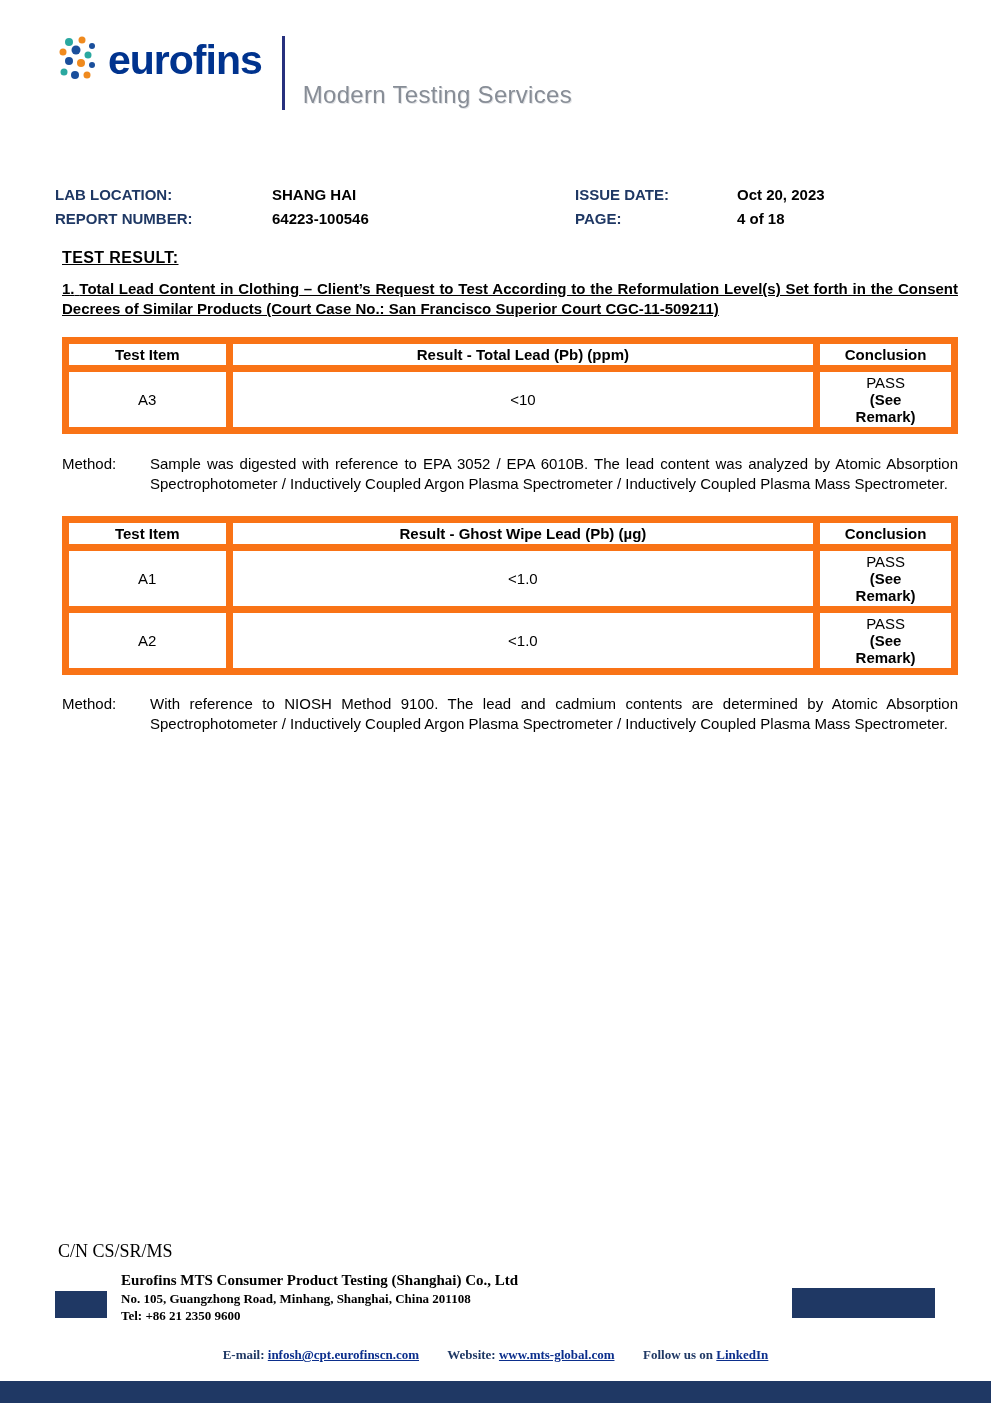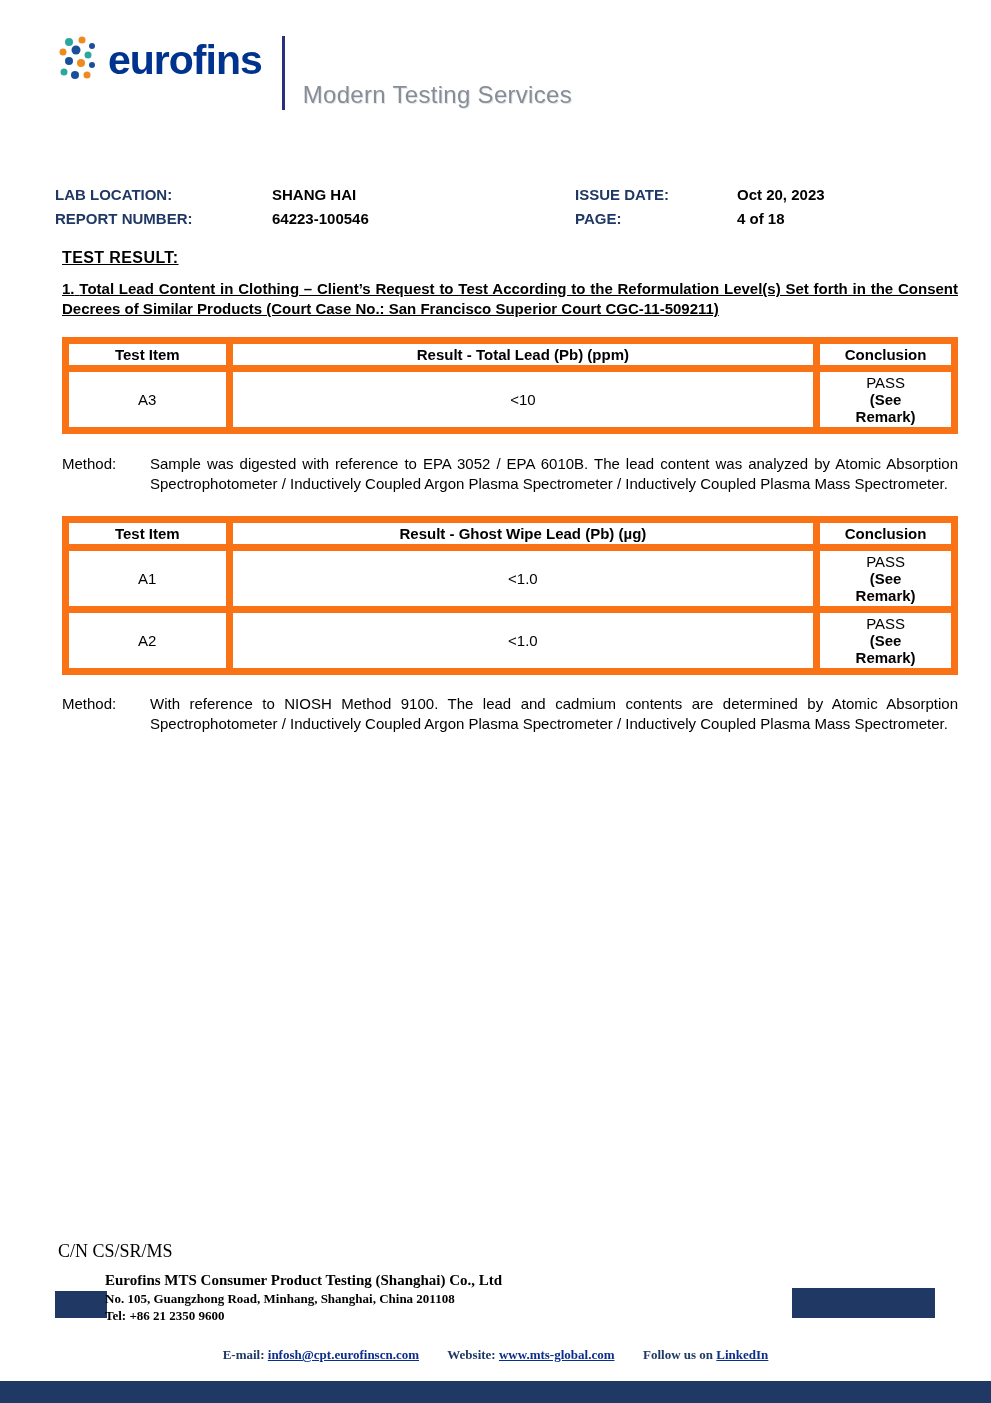--- a/index.html
+++ b/index.html
@@ -63,21 +63,21 @@
   .method-label { width: 88px; flex: none; }
   .method-text { flex: 1; text-align: justify; }
   .table2 { margin-top: 23px; }
 
   
   .footer-code {
     position: absolute; left: 58px; top: 1241px;
     font-family: "Liberation Serif", serif; font-size: 18px; color: #000;
   }
   .footer-address {
-    position: absolute; left: 105px; top: 1271px;
+    position: absolute; left: 121px; top: 1271px;
     font-family: "Liberation Serif", serif; font-weight: bold; color: #000;
   }
   .footer-company { font-size: 15px; line-height: 19px; }
   .footer-line { font-size: 13px; line-height: 17px; }
   .bar-left { position: absolute; left: 55px; top: 1291px; width: 52px; height: 27px; background: #1f3864; }
   .bar-right { position: absolute; left: 792px; top: 1288px; width: 143px; height: 30px; background: #1f3864; }
   .footer-links {
     position: absolute; left: 0; top: 1347px; width: 100%;
     text-align: center; font-family: "Liberation Serif", serif;
     font-size: 13px; font-weight: bold; color: #1f3864;

